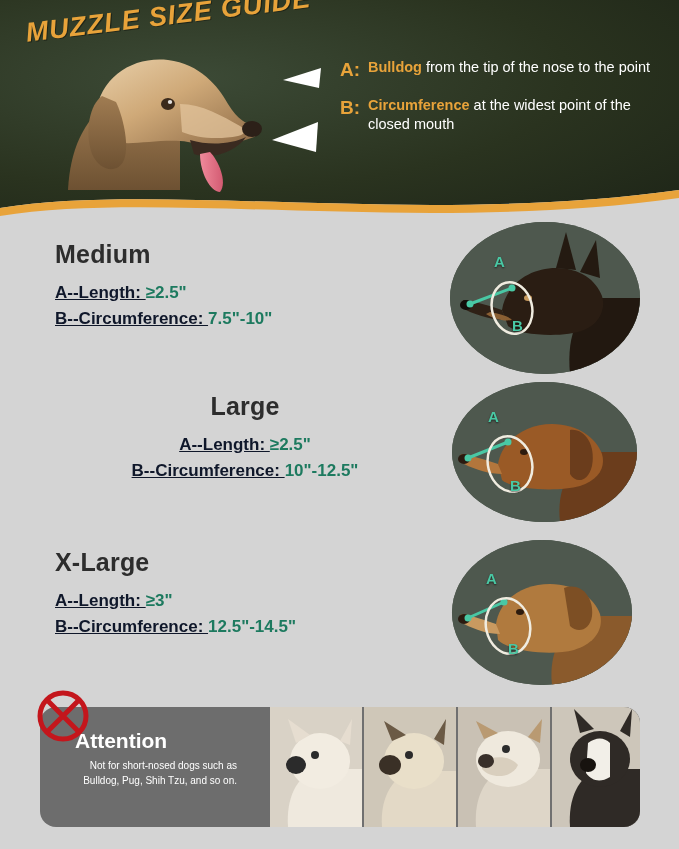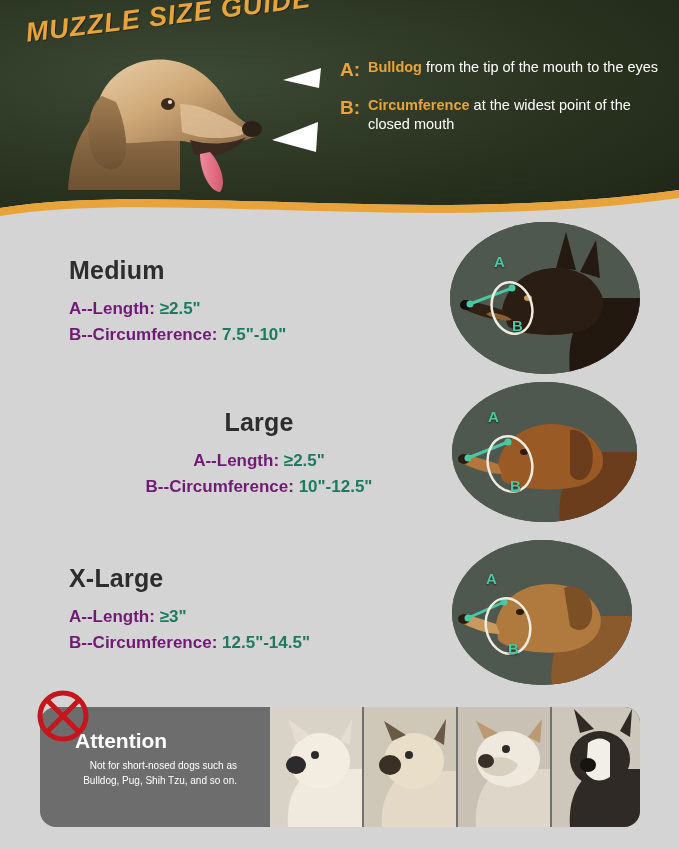--- a/index.html
+++ b/index.html
@@ -87,40 +87,40 @@
     font-weight: normal;
   }
   .legend-text b {
     color: #e8a33a;
     font-weight: bold;
   }
 
   
   .size-block {
     position: absolute;
-    left: 69px;
+    left: 55px;
     width: 380px;
-    margin-top: 16px;
   }
   .size-name {
     font-size: 25px;
     font-weight: bold;
     color: #2d2d2d;
     margin: 0 0 14px 0;
     letter-spacing: 0.2px;
   }
   .size-line {
     font-size: 17px;
     color: #1d7a5f;
     font-weight: bold;
     margin-bottom: 6px;
     white-space: nowrap;
   }
   .size-line .dim {
-    color: #701a75;
+    color: #0f172a;
+    text-decoration: underline;
   }
   .size-line .val {
     color: #1d7a5f;
     font-weight: bold;
   }
 
   
   .dog-oval {
     position: absolute;
     border-radius: 50%;
@@ -228,21 +228,21 @@
     <svg class="arrow-group" style="left:275px; top:66px; width:50px; height:32px;" viewBox="0 0 50 32">
       <path d="M46 2 L8 14 L44 22 Z" fill="#ffffff"></path>
     </svg>
     <svg class="arrow-group" style="left:266px; top:118px; width:56px; height:40px;" viewBox="0 0 56 40">
       <path d="M52 4 L6 22 L50 34 Z" fill="#ffffff"></path>
     </svg>
 
     <div class="legend">
       <div class="legend-row">
         <div class="legend-key">A:</div>
-        <div class="legend-text"><b>Bulldog</b><span> from the tip of the mouth to the eyes</span></div>
+        <div class="legend-text"><b>Bulldog</b><span> from the tip of the nose to the point</span></div>
       </div>
       <div class="legend-row">
         <div class="legend-key">B:</div>
         <div class="legend-text"><b>Circumference</b><span> at the widest point of the closed mouth</span></div>
       </div>
     </div>
 
     <svg class="header-curve" viewBox="0 0 679 52" preserveAspectRatio="none">
       <path d="M0 52 L0 30 C 160 4, 420 48, 679 12 L679 52 Z" fill="#d4d4d4"></path>
       <path d="M0 30 C 160 4, 420 48, 679 12 L679 20 C 420 56, 160 12, 0 38 Z" fill="#e8a33a"></path>

